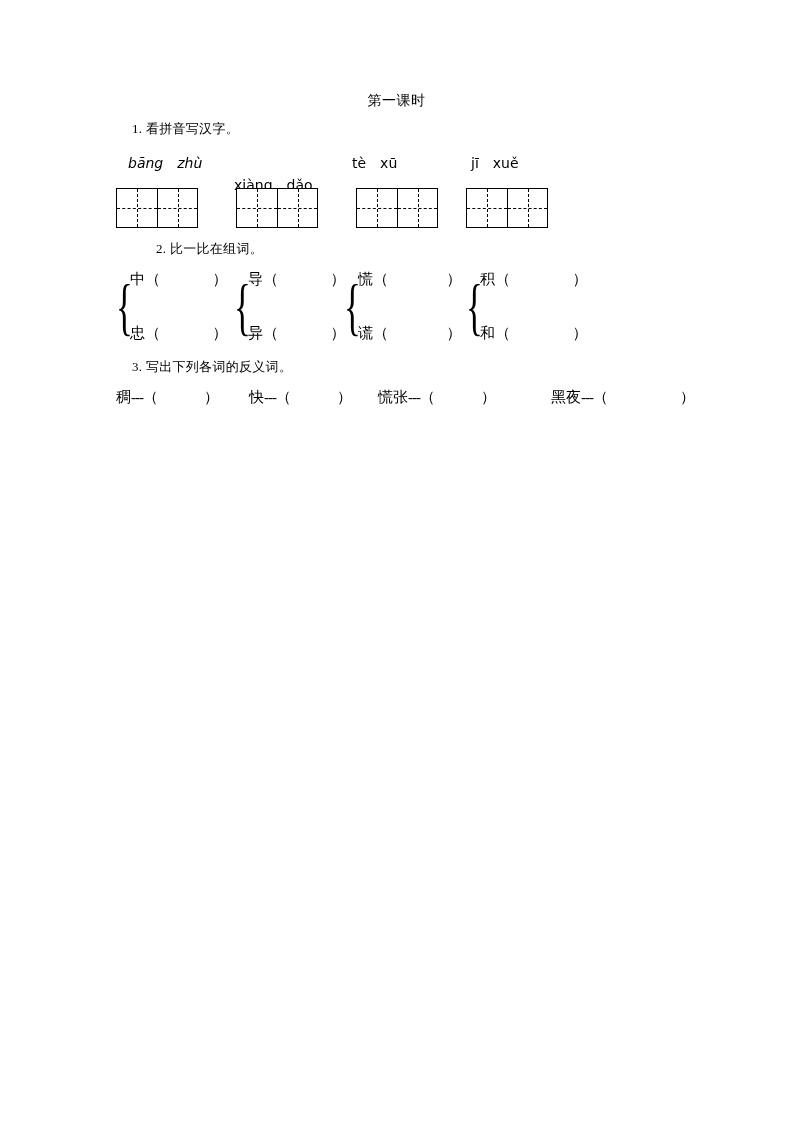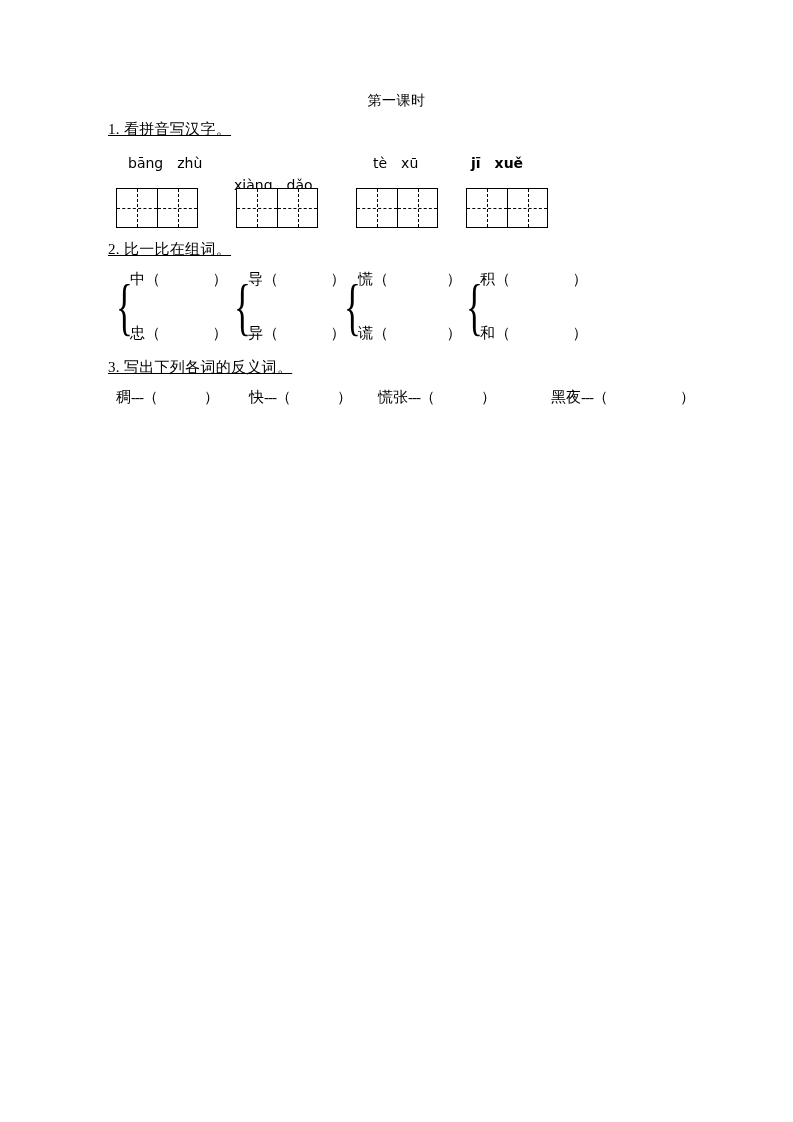--- a/index.html
+++ b/index.html
@@ -28,28 +28,27 @@
     left: 0;
     width: 793px;
     text-align: center;
     font-size: 14px;
     letter-spacing: 0.5px;
   }
 
   
   .section-heading {
     position: absolute;
-    left: 108px;
-    font-size: 15px;
+    left: 132px;
+    font-size: 13px;
     letter-spacing: 0.3px;
     white-space: nowrap;
-    text-decoration: underline;
   }
   #sec1-heading { top: 120px; }
-  #sec2-heading { top: 240px; }
+  #sec2-heading { top: 240px; margin-left: 24px; }
   #sec3-heading { top: 358px; }
 
   
   .pinyin-row {
     position: absolute;
     top: 155px;
     left: 116px;
     width: 560px;
     height: 22px;
   }
@@ -164,30 +163,30 @@
 </head>
 <body>
 
 <div class="page">
 
   <div class="doc-title">第一课时</div>
 
   <div class="section-heading" id="sec1-heading">1. 看拼音写汉字。</div>
 
   <div class="pinyin-row">
-    <div class="pinyin-group" id="pg0" style="left: 12px;">
+    <div class="pinyin-group" id="pg0" style="left: 12px; font-style: italic;">
       <span class="syl">bāng</span><span class="syl">zhù</span>
     </div>
     <div class="pinyin-group" id="pg1" style="left: 118px; margin-top: 22px;">
       <span class="syl">xiàng</span><span class="syl">dǎo</span>
     </div>
-    <div class="pinyin-group" id="pg2" style="left: 257px;">
+    <div class="pinyin-group" id="pg2" style="left: 236px;">
       <span class="syl">tè</span><span class="syl">xū</span>
     </div>
-    <div class="pinyin-group" id="pg3" style="left: 355px; font-weight: bold;">
+    <div class="pinyin-group" id="pg3" style="left: 355px;">
       <span class="syl">jī</span><span class="syl">xuě</span>
     </div>
   </div>
 
   <div class="grid-row">
     <div class="tianzige" id="tz0" style="left: 0px;">
       <div class="tz-cell"></div>
       <div class="tz-cell"></div>
     </div>
     <div class="tianzige" id="tz1" style="left: 120px;">

